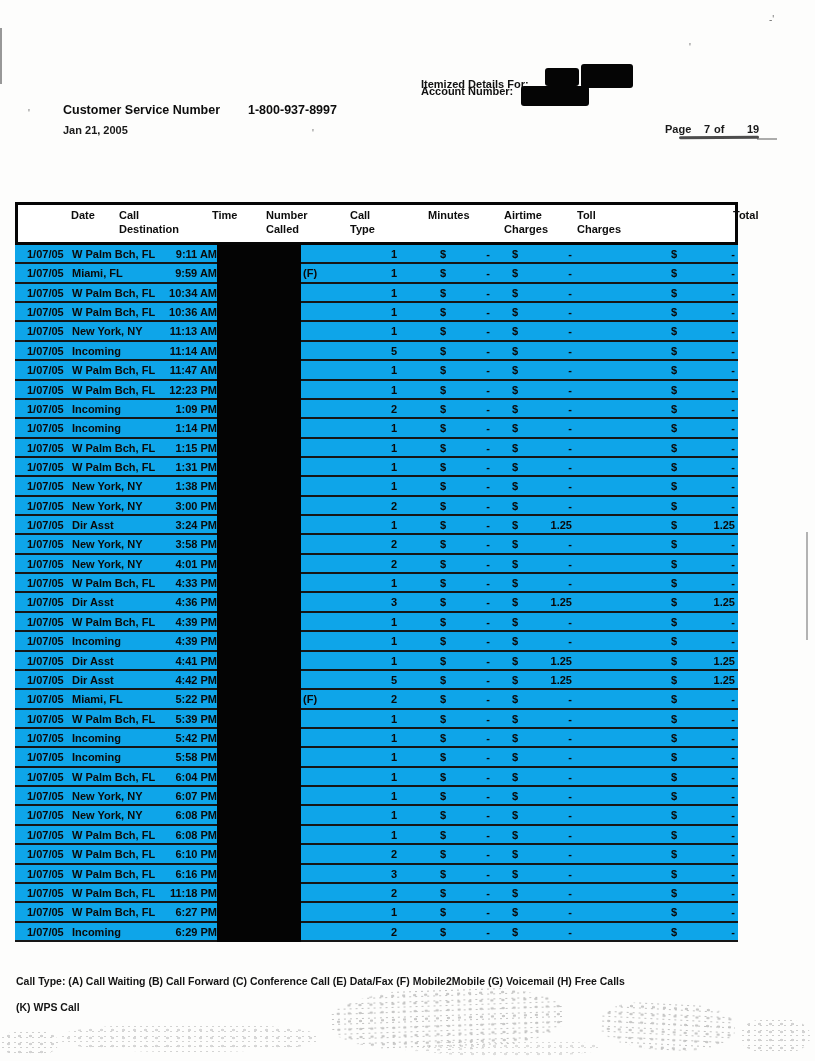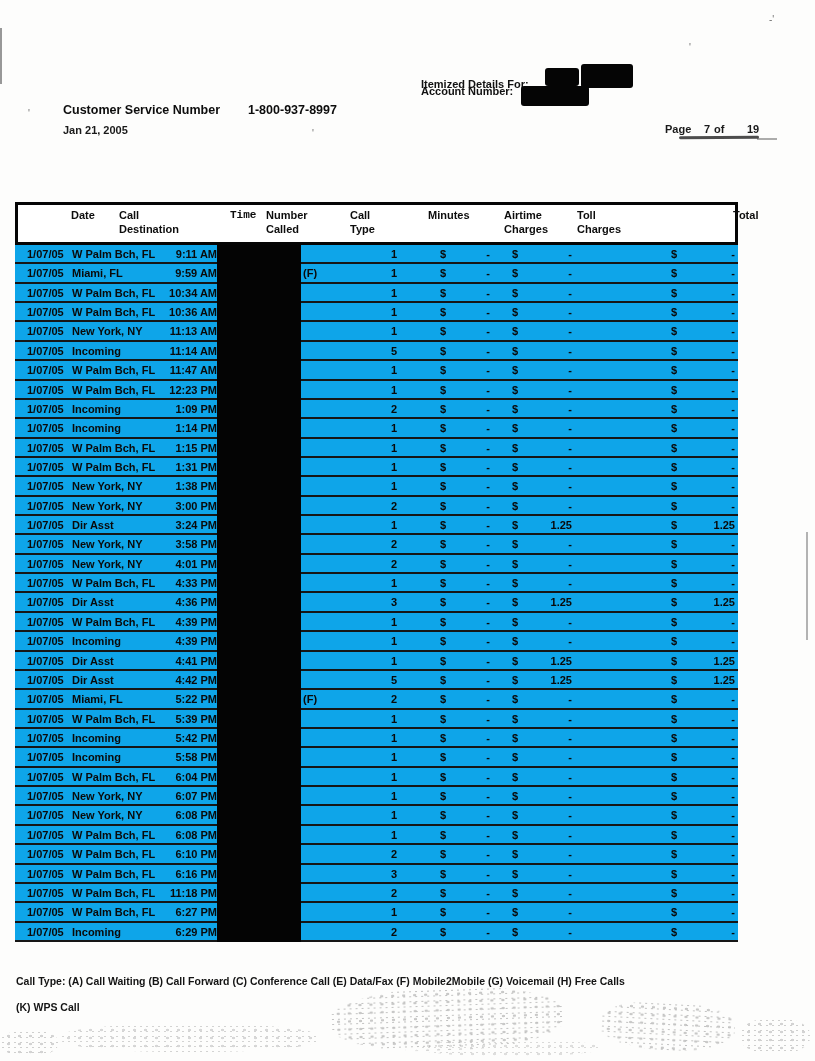--- a/index.html
+++ b/index.html
@@ -34,21 +34,21 @@
   .pg-underline2{left:757px;top:138px;width:20px;height:1.5px;background:#333;opacity:.4;}
 
   
   .bill{left:15px;top:202px;width:723px;}
   .head-box{border:3px solid #050505;background:#fff;}
   .title-row{height:24px;border-bottom:2px solid #050505;position:relative;}
   .title-row .ttl{position:absolute;left:10px;top:3px;font-size:13.5px;font-weight:bold;font-style:italic;
     letter-spacing:.1px;white-space:nowrap;}
   .header-row{height:37px;position:relative;font-size:11px;font-weight:bold;line-height:13.5px;}
   .hc{position:absolute;top:4px;white-space:pre-line;padding-left:44px;}
-  .h-date{left:9px;}   .h-dest{left:57px;}  .h-time{left:168px;font-family:Liberation Mono, monospace;}
+  .h-date{left:9px;}   .h-dest{left:57px;}  .h-time{left:150px;}
   .h-num{left:204px;}  .h-type{left:288px;} .h-min{left:366px;}
   .h-air{left:442px;}  .h-toll{left:515px;} .h-total{left:671px;}
 
   .tbody{position:relative;background:#0ea5e9;}
   .trow{position:relative;height:19.36px;box-sizing:border-box;border-bottom:2px solid #161616;
     font-size:11px;font-weight:bold;color:#0a0a0a;}
   .trow .c{position:absolute;top:1px;line-height:16px;white-space:nowrap;}
   .c.date{left:12px;}
   .c.dest{left:57px;}
   .c.time{left:146px;width:56px;text-align:right;}

